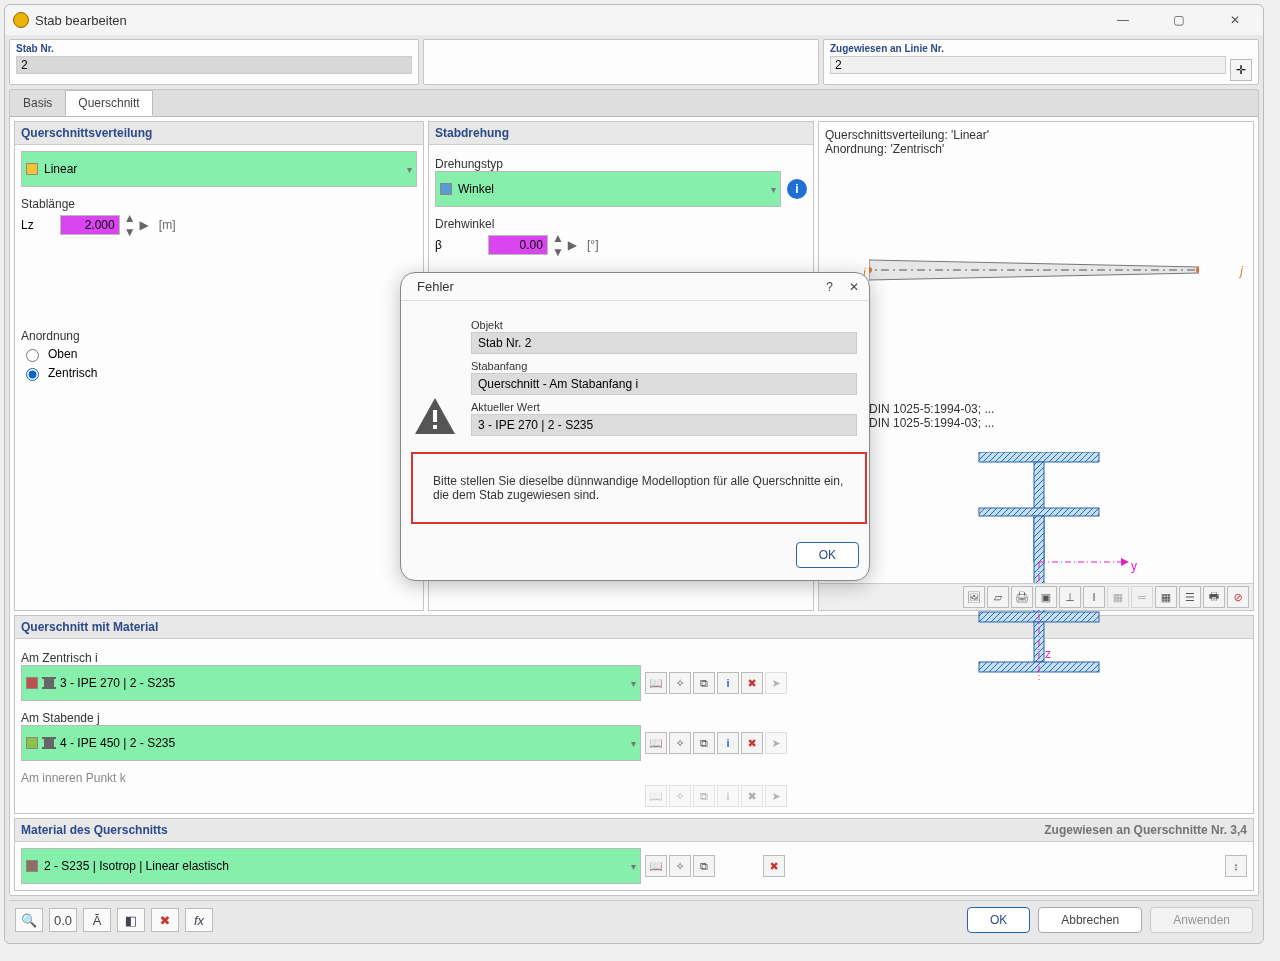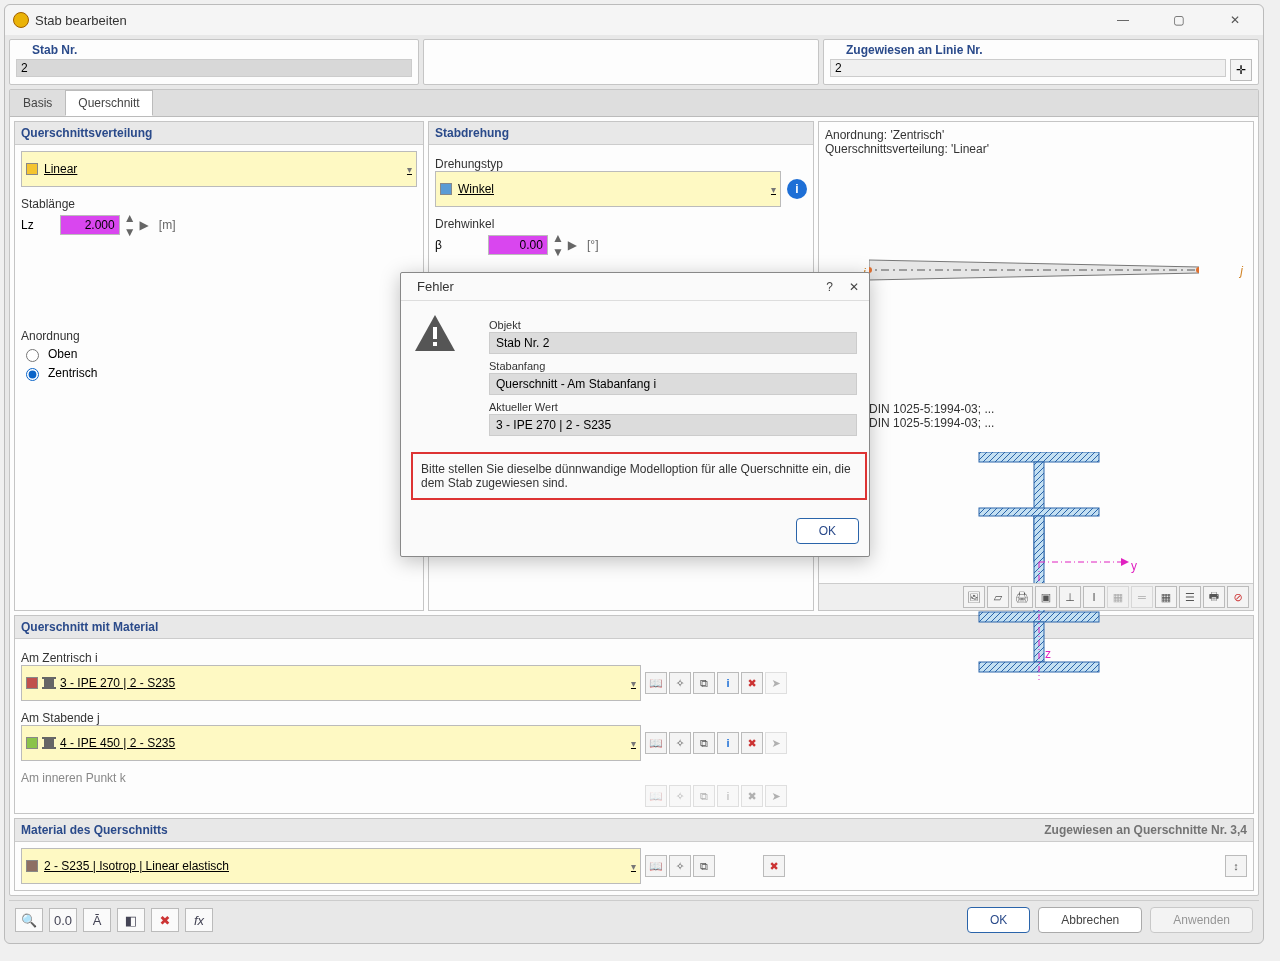--- a/index.html
+++ b/index.html
@@ -9,35 +9,35 @@
   .titlebar .icon-app { width: 16px; height: 16px; background: #eab308; border-radius: 50%; border: 1px solid #a06000; margin-right: 6px; display:inline-block;}
   .titlebar .title { color: #333; font-size: 13px; }
   .titlebar .wincontrols { margin-left: auto; display: flex; gap: 16px; color: #555; font-size: 14px; }
   .titlebar .wincontrols span { width: 40px; text-align: center; cursor: pointer; }
   .content { flex: 1; display: flex; flex-direction: column; padding: 4px; gap: 4px; }
   .row1 { display: flex; gap: 4px; height: 46px; }
   .panel { background: #fdfdfd; border: 1px solid #c5c5c5; border-radius: 2px; }
   .p-left { width: 410px; padding: 3px 6px; }
   .p-mid { flex: 1; }
   .p-right { width: 436px; padding: 3px 6px; display:flex; }
-  .lbl { color: #2a4a8a; font-weight: 600; font-size: 12px; margin-left: 16px; }
+  .lbl { color: #2a4a8a; font-weight: 600; font-size: 10px; }
   .inputlike { background: #d8d8d8; border: 1px solid #ccc; height: 18px; padding: 1px 4px; margin-top: 2px; width: 100%; }
   .inputlike.light { background: #f0f0f0;}
   .tabbar { display: flex; background: #dedede; border-bottom: 1px solid #bbb; }
   .tab { padding: 5px 12px; color: #444; border: 1px solid transparent; cursor: pointer; }
   .tab.active { background: #fff; border: 1px solid #bbb; border-bottom: 1px solid #fff; }
   .mainrow { display: flex; gap: 4px; flex: 1; }
   .col { display: flex; flex-direction: column; }
   .col1 { width: 410px; gap:4px;}
   .col2 { flex: 1; gap:4px;}
   .col3 { width: 436px; }
   .grouphead { color: #2a4a8a; font-weight: 600; background: #e8e8e8; border-bottom: 1px solid #ccc; padding: 4px 6px; }
   .groupbody { padding: 6px; }
   .sublbl { color: #333; margin-top: 6px; }
-  .select { display:flex; align-items:center; background: #fef9c3; border: 1px solid #bbb; height: 22px; padding: 17px 4px; width: 100%; position:relative;text-decoration:underline;}
+  .select { display:flex; align-items:center; background: #86efac; border: 1px solid #bbb; height: 22px; padding: 17px 4px; width: 100%; position:relative;}
   .select .chev { margin-left:auto; color:#777; font-size:10px;}
   .swatch { width:12px; height:12px; display:inline-block; margin-right:6px; border:1px solid #888;}
   .sw-yellow { background:#f4c430;}
   .sw-blue { background:#5b9bd5;}
   .sw-red { background:#c0504d;}
   .sw-green { background:#8bc34a;}
   .sw-brown { background:#8d6e63;}
   .numfield { display:inline-flex; align-items:center; gap:4px;}
   .numfield input { width:60px; height:20px; text-align:right; padding:0 4px; border:1px solid #bbb; background:#d946ef;}
   .spin { display:flex; flex-direction:column; font-size:7px; color:#666;}
@@ -56,31 +56,31 @@
   .footerbar button, .errordlg button { height:26px; padding:0 22px; border:1px solid #2a64aa; background:#fff; border-radius:4px; color:#2a4a8a; cursor:pointer;}
   .footerbar button.secondary{border-color:#aaa;color:#444;}
   .footerbar button.disabled{opacity:.5;}
   .bottompanel{border:1px solid #c5c5c5;background:#fdfdfd;}
   .flexline{display:flex;align-items:center;}
   .infoicon{width:20px;height:20px;border-radius:50%;background:#1e6fd6;color:#fff;display:flex;align-items:center;justify-content:center;font-weight:bold;margin-left:6px;font-size:12px;}
   .unit{color:#666;margin-left:4px;}
   .picker-btn{width:22px;height:22px;border:1px solid #bbb;background:#f4f4f4;margin-left:4px;display:flex;align-items:center;justify-content:center;}
   
   .overlay{position:fixed;left:0;top:0;right:0;bottom:0;pointer-events:none;}
-  .errordlg{position:absolute;left:400px;top:272px;width:470px;background:#fafafa;border:1px solid #888;border-radius:2px;box-shadow:0 4px 20px rgba(0,0,0,.25);pointer-events:auto;}
+  .errordlg{position:absolute;left:400px;top:272px;width:470px;background:#fafafa;border:1px solid #888;border-radius:15px;box-shadow:0 4px 20px rgba(0,0,0,.25);pointer-events:auto;}
   .errordlg .dlgtitle{display:flex;align-items:center;padding:6px 10px;border-bottom:1px solid #ddd;}
   .errordlg .dlgtitle .t{font-size:13px;color:#333;margin-left:6px;}
   .errordlg .dlgtitle .dctrls{margin-left:auto;display:flex;gap:16px;font-size:14px;color:#444;}
-  .errordlg .dlgbody{display:flex;padding:12px;gap:32px;}
+  .errordlg .dlgbody{display:flex;padding:12px;gap:14px;align-items:flex-end;}
   .warnicon{width:44px;height:40px;}
   .warnicon svg{width:44px;height:40px;}
   .errfields{flex:1;}
   .errfields .el{color:#333;font-size:11px;margin-top:6px;}
   .errfields .ev{background:#dcdcdc;padding:3px 6px;margin-top:1px;border:1px solid #ccc;}
-  .errmsg{margin:4px 2px 10px 10px;padding:8px;border:2px solid #d33;color:#333;}
+  .errmsg{margin:4px 2px 10px 10px;padding:20px;border:2px solid #d33;color:#333;}
   .errordlg .dlgfoot{display:flex;justify-content:flex-end;padding:8px 10px 12px;}
   .ishape{display:inline-block;width:10px;height:12px;position:relative;background:linear-gradient(#666,#666);}
   .ishape::before,.ishape::after{content:"";position:absolute;left:-2px;right:-2px;height:2px;background:#666;}
   .ishape::before{top:0;} .ishape::after{bottom:0;}
   .taperedbeam{position:absolute;left:50px;top:130px;width:330px;height:36px;}
   .node-i{position:absolute;left:44px;top:144px;color:#d08020;font-style:italic;}
   .node-j{position:absolute;right:10px;top:142px;color:#d08020;font-style:italic;}
   
   .profile { position:absolute; left:120px; top:330px; width:200px; height:240px;}
 </style>
@@ -185,22 +185,22 @@
                   <span style="color:#666">▶</span>
                 </div>
                 <span class="unit">[°]</span>
               </div>
             </div>
           </div>
         </div>
 
         <div class="col col3">
           <div class="preview">
+            <div class="preview-txt">Querschnittsverteilung: 'Linear'</div>
             <div class="preview-txt">Anordnung: 'Zentrisch'</div>
-            <div class="preview-txt">Querschnittsverteilung: 'Linear'</div>
             <svg class="taperedbeam" viewBox="0 0 330 36">
               <polygon points="0,8 330,15 330,21 0,28" fill="#e6e6e6" stroke="#777"></polygon>
               <line x1="-6" y1="18" x2="336" y2="18" stroke="#555" stroke-dasharray="8 4 2 4"></line>
               <circle cx="0" cy="18" r="3" fill="#e07030"></circle>
                 <circle cx="330" cy="18" r="3" fill="#e07030"></circle>
             </svg>
             <span class="node-i">i</span>
             <span class="node-j">j</span>
             <div style="position:absolute;left:50px;top:280px;" class="preview-txt">DIN 1025-5:1994-03; ...</div>
             <div style="position:absolute;left:50px;top:294px;" class="preview-txt">DIN 1025-5:1994-03; ...</div>

